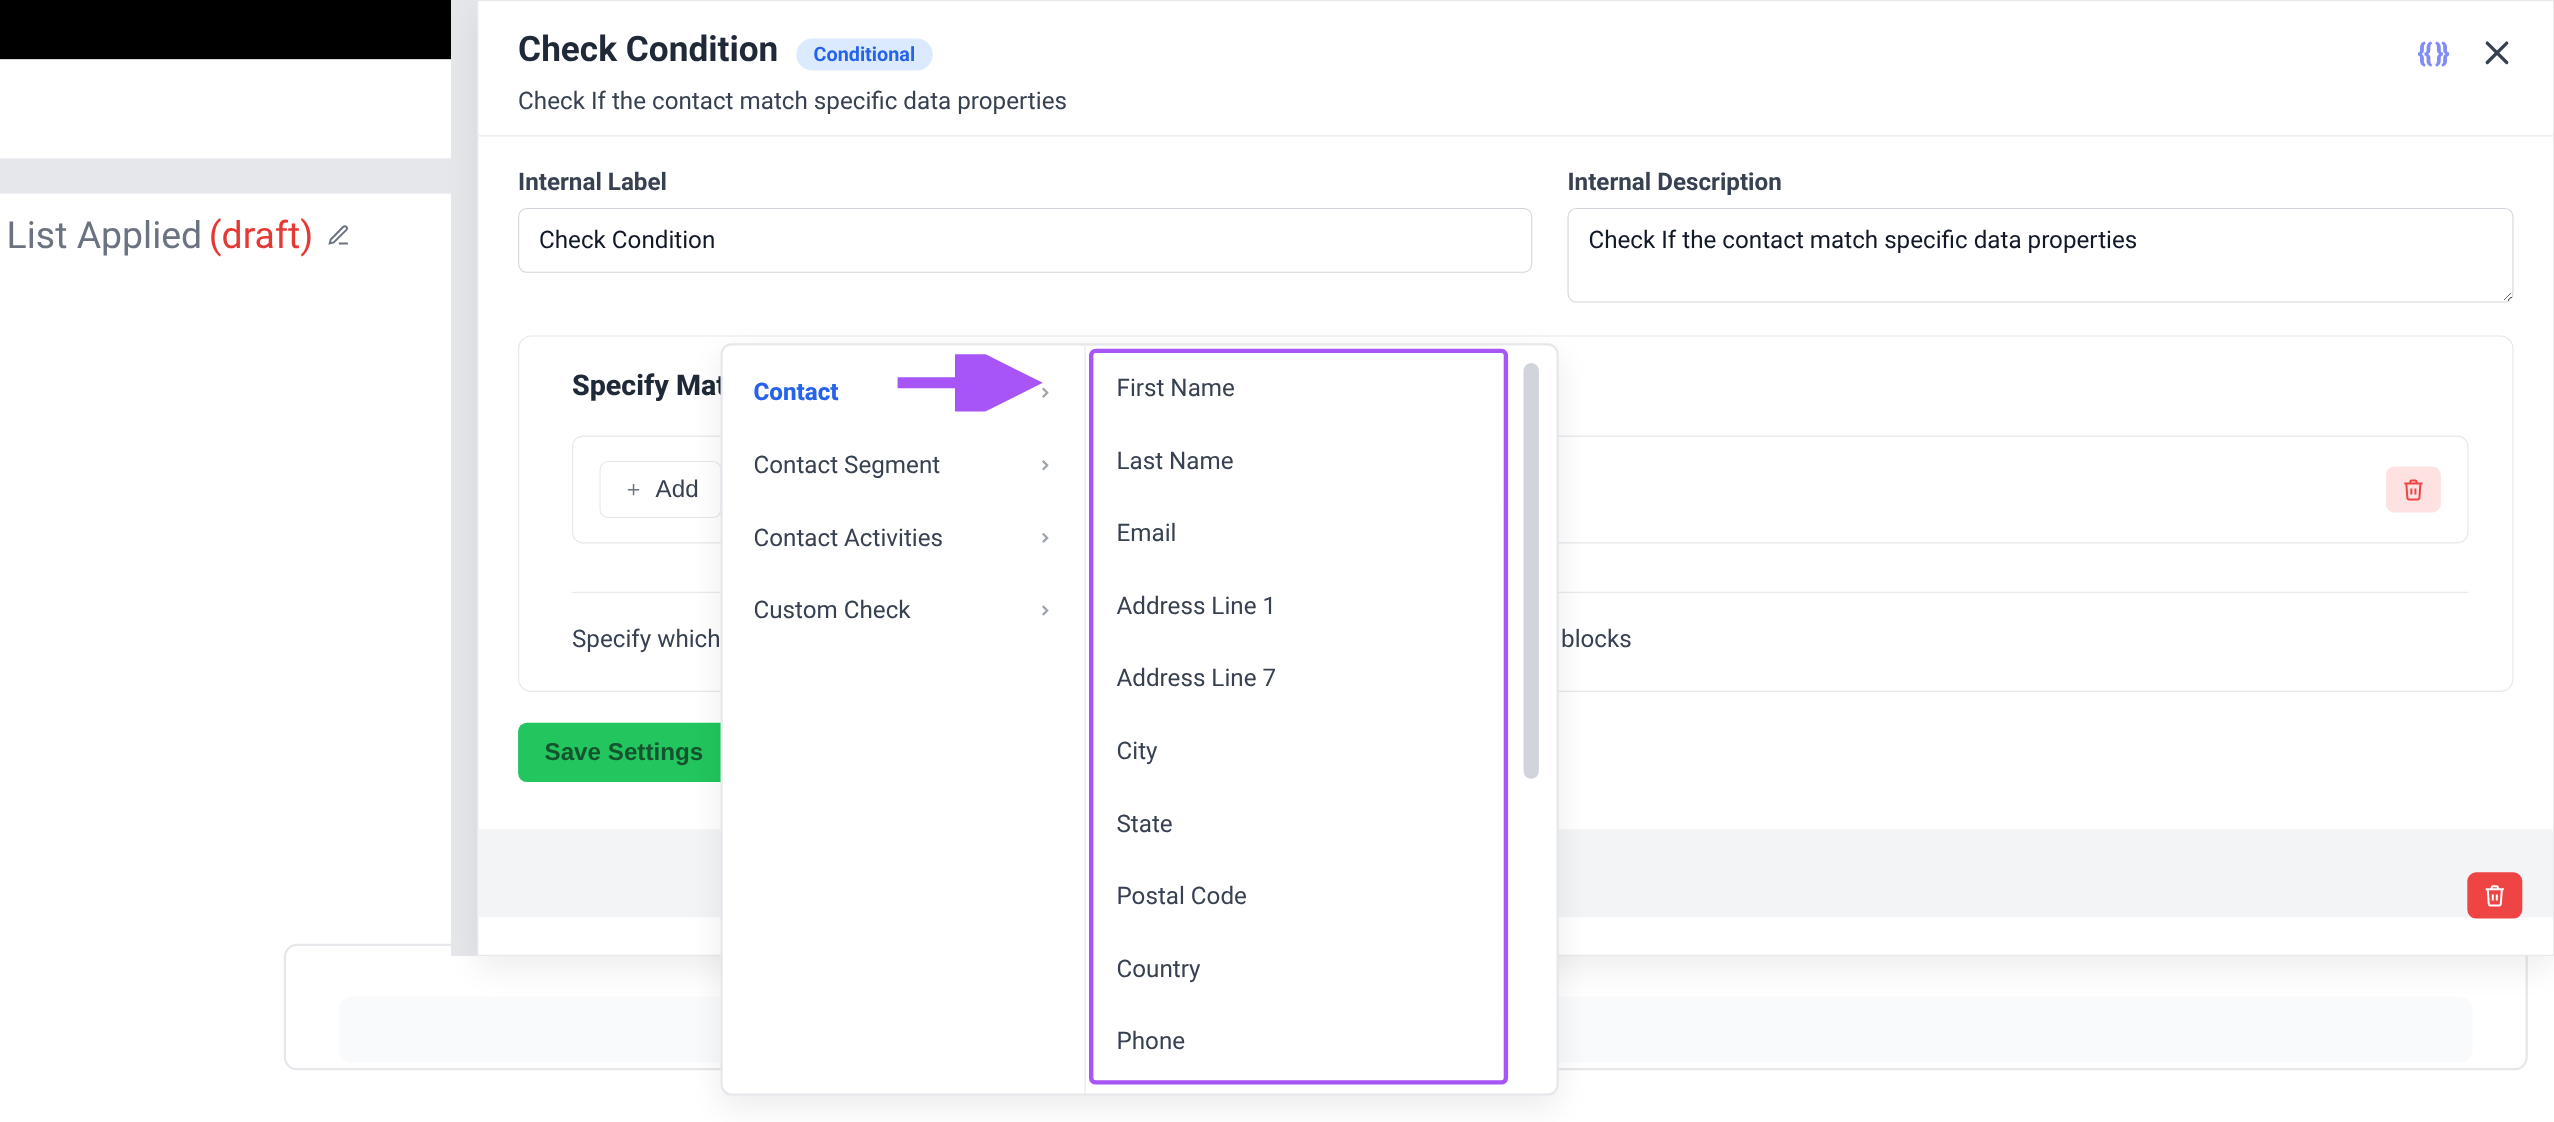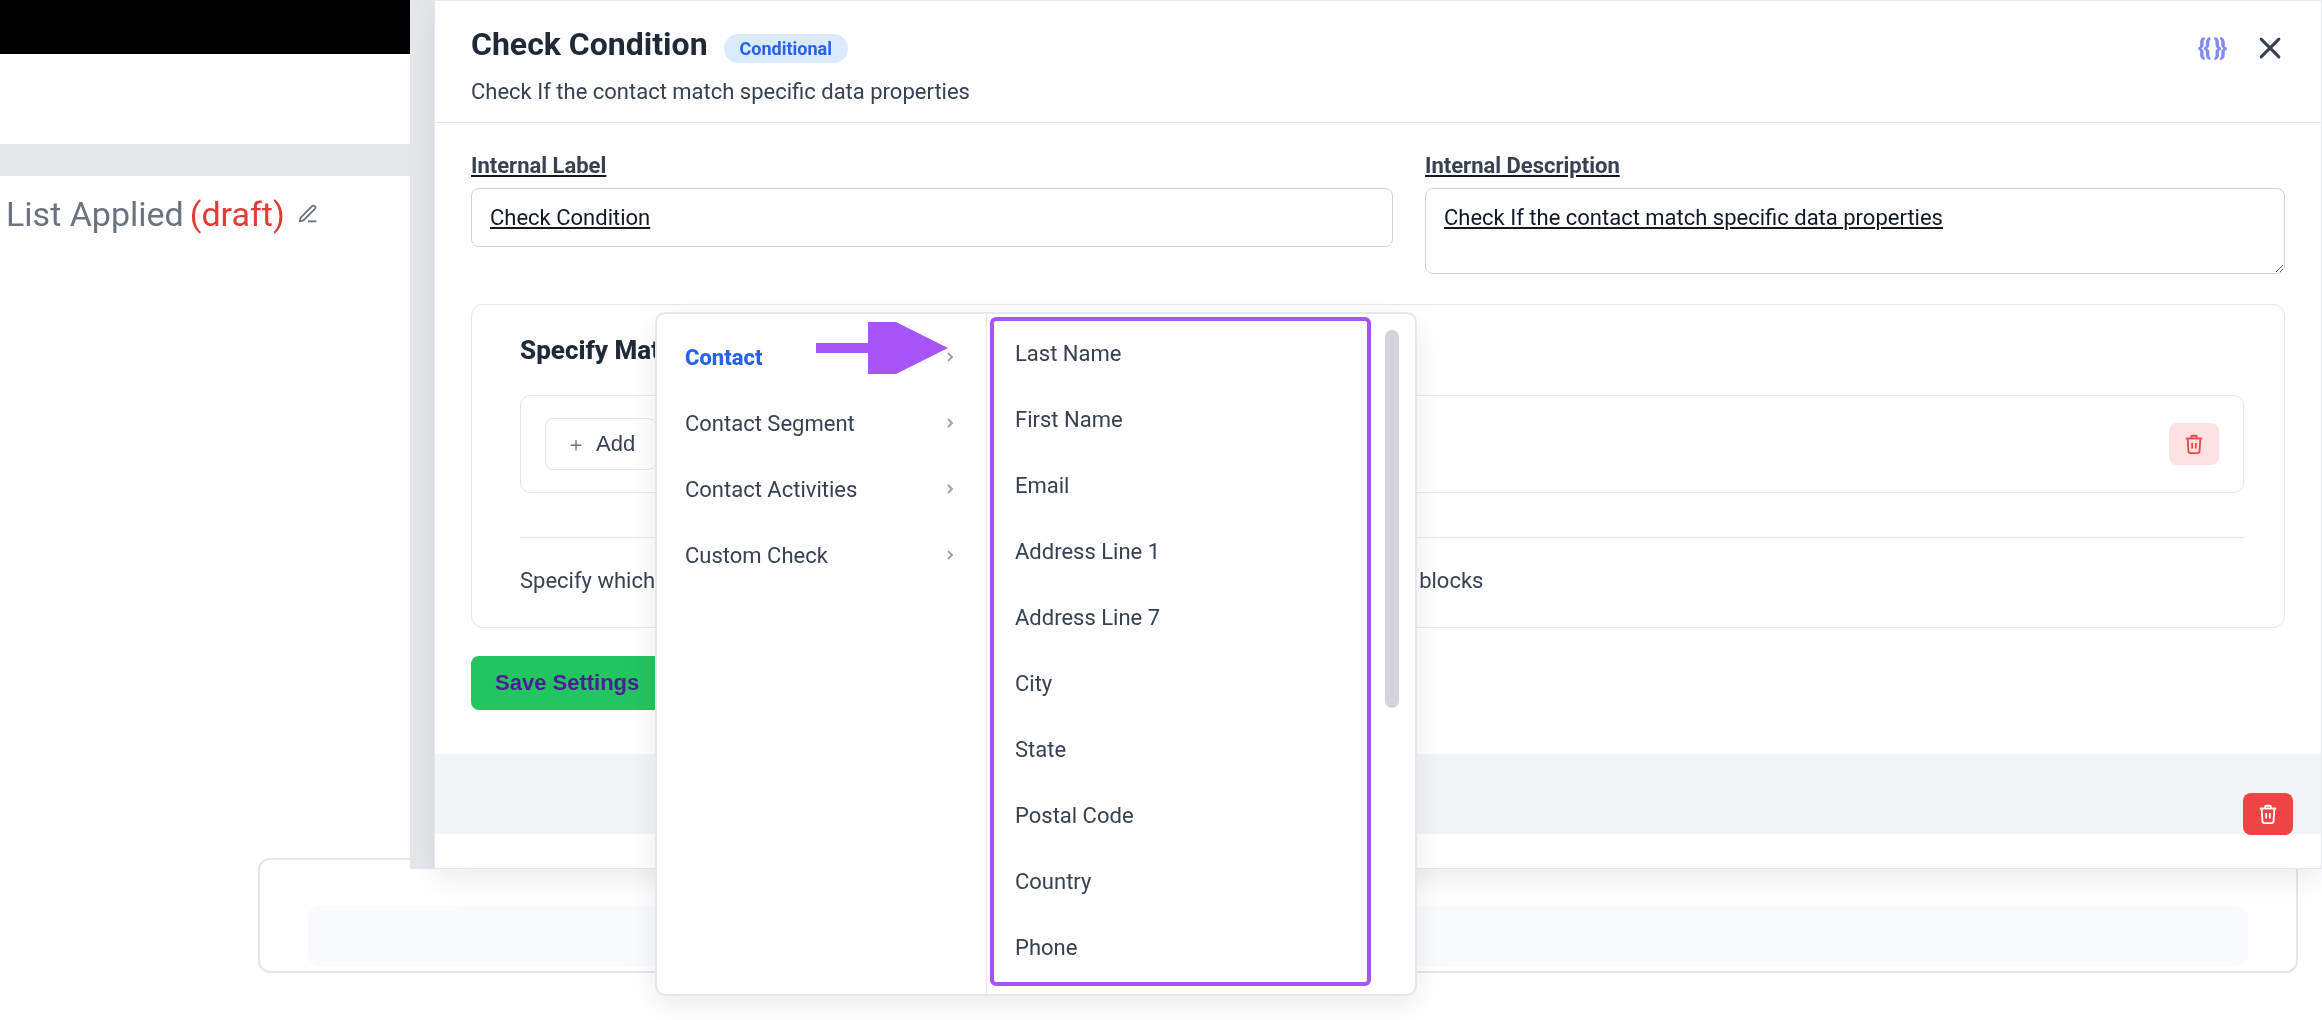--- a/index.html
+++ b/index.html
@@ -28,21 +28,21 @@
   .header-actions { margin-left:auto; display:flex; align-items:center; gap:30px; padding-top:8px; }
   .bracket-icon { font-size:24px; font-weight:900; color:#818cf8; letter-spacing:-2px; }
   .close-x { width:30px; height:30px; position:relative; cursor:pointer; }
   .close-x::before, .close-x::after { content:""; position:absolute; top:50%; left:50%; width:28px; height:3px; background:#374151; border-radius:2px; }
   .close-x::before { transform:translate(-50%,-50%) rotate(45deg); }
   .close-x::after  { transform:translate(-50%,-50%) rotate(-45deg); }
   .subtitle { padding:0 36px 18px 36px; font-size:22px; color:#374151; }
   .divider { height:1px; background:#e5e7eb; }
 
   .form-row { display:flex; gap:32px; padding:30px 36px 0 36px; }
-  .field { display:flex; flex-direction:column;text-decoration:underline; }
+  .field { display:flex; flex-direction:column; }
   .field.left  { flex:0 0 922px; }
   .field.right { flex:1 1 auto; }
   .field label { font-size:22px; font-weight:700; color:#374151; margin-bottom:10px; }
   .input, .textarea { border:1px solid #d1d5db; border-radius:8px; padding:16px 18px; font-size:22px; font-family:inherit; color:#111827; background:#fff; }
   .textarea { height:86px; resize:both; }
 
   .card { margin:30px 36px 0 36px; border:1px solid #e5e7eb; border-radius:12px; padding:30px 40px 34px 48px; background:#fff; position:relative; }
   .card h3 { margin:0; font-size:26px; font-weight:800; color:#1f2937; }
   .add-row { display:flex; align-items:center; gap:20px; margin-top:30px; border:1px solid #e5e7eb; border-radius:10px; padding:22px 24px; }
   .add-btn { display:inline-flex; align-items:center; gap:10px; border:1px solid #e5e7eb; border-radius:8px; padding:12px 20px; font-size:22px; color:#374151; background:#fff; cursor:pointer; }
@@ -61,21 +61,21 @@
   .menu-item.active { color:#2563eb; font-weight:800; }
   .chev { color:#9ca3af; }
   .sub-item { display:flex; align-items:center; height:66px; padding:0 24px; font-size:22px; color:#374151; cursor:pointer; }
   .right-inner-highlight { position:absolute; top:3px; bottom:8px; left:3px; right:44px; border:4px solid #a855f7; border-radius:6px; pointer-events:none; }
   .scrollbar { position:absolute; top:16px; right:16px; width:14px; height:378px; border-radius:7px; background:#d1d5db; }
 
   
   .arrow-svg { position:absolute; top:322px; left:812px; width:136px; height:52px; pointer-events:none; }
 
   .footer { padding:28px 36px 0 36px; }
-  .save-btn { background:#22c55e; color:#4c1d95; font-size:22px; font-weight:700; border:none; border-radius:8px; padding:14px 24px; cursor:pointer; }
+  .save-btn { background:#22c55e; color:#14532d; font-size:22px; font-weight:700; border:none; border-radius:8px; padding:14px 24px; cursor:pointer; }
 
   
   .yesbar { position:absolute; left:0; right:0; top:753px; height:80px; background:#f3f4f6; }
   .yesbar-trash { position:absolute; right:28px; top:39px; width:50px; height:42px; border-radius:8px; background:#ef4444; color:#fff; display:flex; align-items:center; justify-content:center; cursor:pointer; }
 
   svg { display:block; }
 </style>
 </head>
 <body>
 
@@ -207,24 +207,24 @@
           </svg>
       </span>
     </div>
   </div>
 
   <div class="popover-col right">
     <div class="right-inner-highlight"></div>
     <div class="scrollbar"></div>
 
     <div class="sub-item">
+        <span>First Name</span>
+      </div>
+    <div class="sub-item">
         <span>Last Name</span>
-      </div>
-    <div class="sub-item">
-        <span>First Name</span>
       </div>
     <div class="sub-item">
         <span>Email</span>
       </div>
     <div class="sub-item">
         <span>Address Line 1</span>
       </div>
     <div class="sub-item">
         <span>Address Line 7</span>
       </div>

